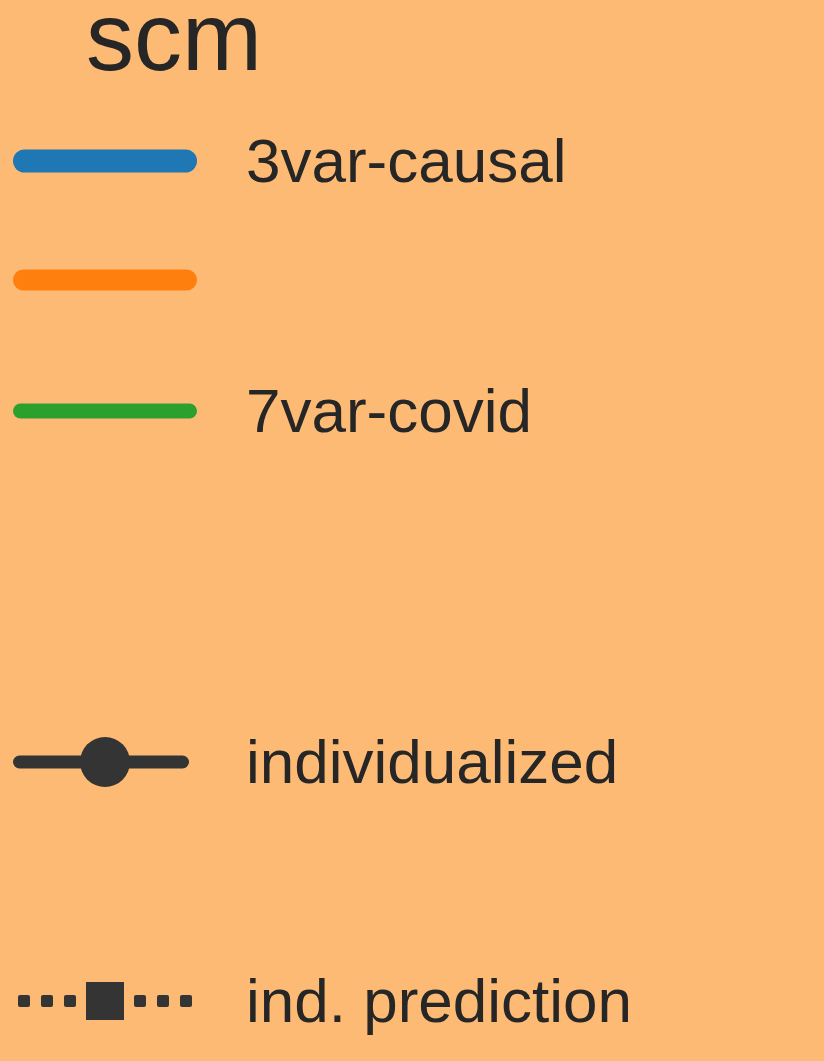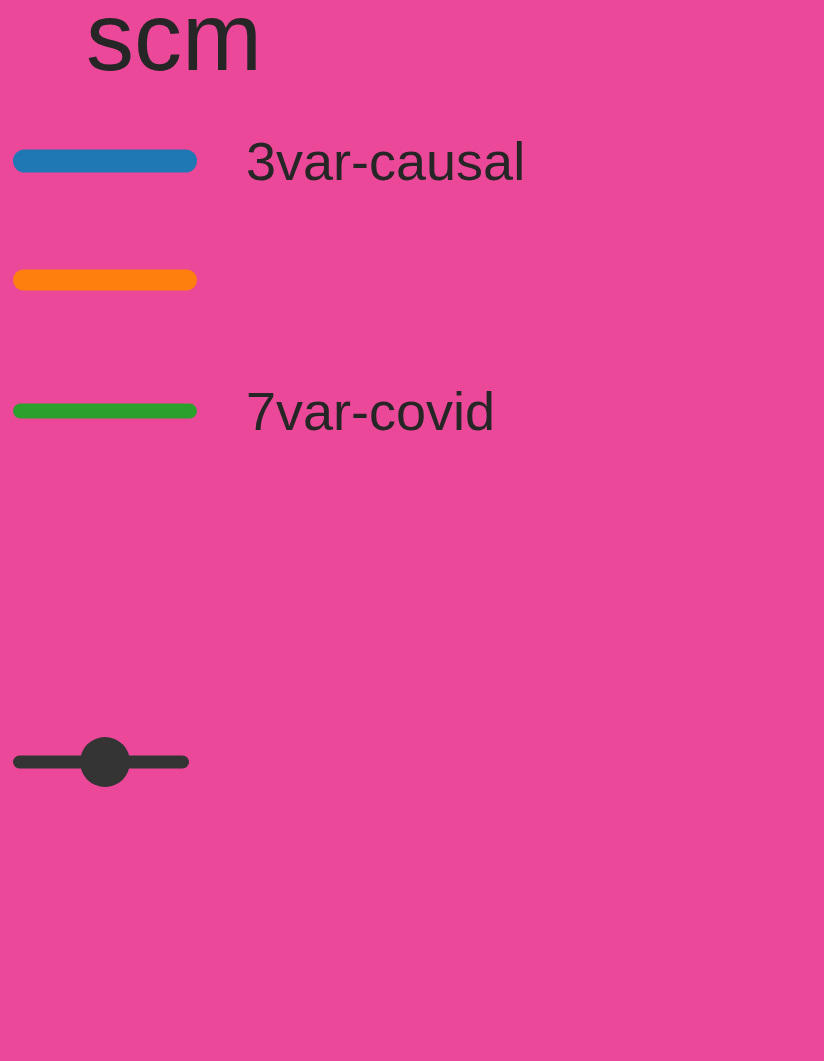--- a/index.html
+++ b/index.html
@@ -1,20 +1,20 @@
 <!DOCTYPE html>
 <html><head>
 <meta charset="utf-8">
 <style>
   html, body { margin: 0; padding: 0; background: #ffffff; }
   .legend-canvas {
     position: relative;
     width: 824px;
     height: 1061px;
-    background: #ec4899;
+    background: #fdba74;
     overflow: hidden;
     font-family: "Liberation Sans", sans-serif;
   }
   .row {
     position: absolute;
     left: 0;
     width: 824px;
     height: 120px;
     display: flex;
     align-items: center;
@@ -32,21 +32,21 @@
     width: 184px;
     height: 120px;
   }
   .entry-label {
     position: absolute;
     left: 246px;
     top: 0;
     height: 120px;
     display: flex;
     align-items: center;
-    font-size: 54px;
+    font-size: 62px;
     line-height: 1;
     color: #262626;
     white-space: nowrap;
   }
   
   .cline {
     position: absolute;
     left: 0;
     right: 0;
     top: 50%;
@@ -142,17 +142,30 @@
     <span class="entry-label">7var-covid</span>
   </div>
 
 
 
   <div class="row" style="top:702px">
     <span class="handle" style="color: rgb(52, 52, 52);">
       <span class="tline"></span>
       <span class="marker-circle"></span>
     </span>
+    <span class="entry-label">individualized</span>
   </div>
 
 
+  <div class="row" style="top:941px">
+    <span class="handle" style="color: rgb(52, 52, 52);">
+      <span class="dot" style="left:5px"></span>
+      <span class="dot" style="left:28px"></span>
+      <span class="dot" style="left:51px"></span>
+      <span class="marker-square"></span>
+      <span class="dot" style="right:51px"></span>
+      <span class="dot" style="right:28px"></span>
+      <span class="dot" style="right:5px"></span>
+    </span>
+    <span class="entry-label">ind. prediction</span>
+  </div>
 
 </div>
 
 </body></html>

